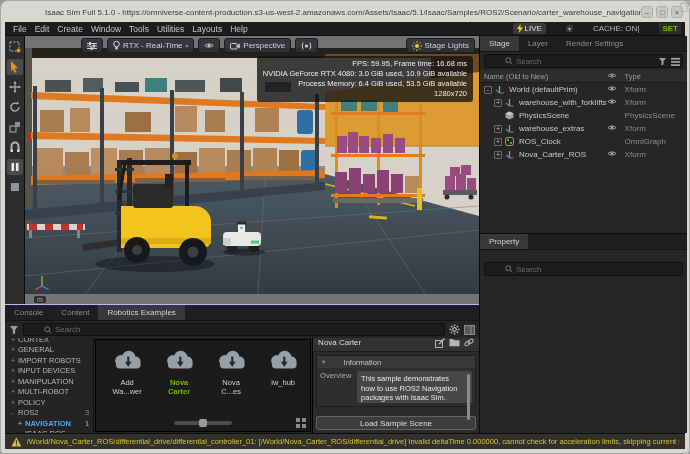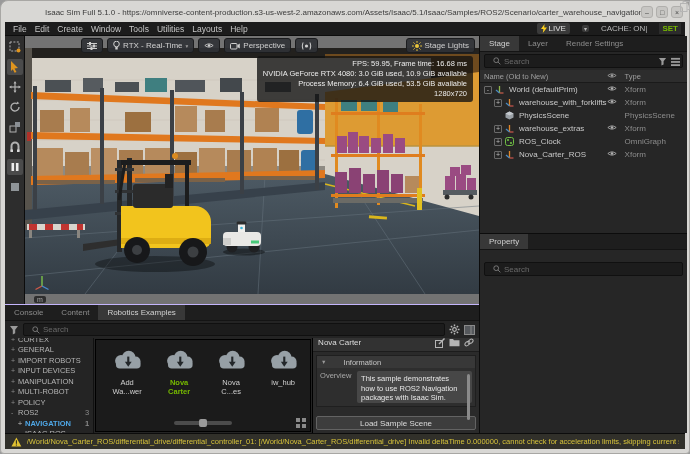--- a/index.html
+++ b/index.html
@@ -10,21 +10,21 @@
   
   .titlebar { height:19px; position:relative; display:flex; align-items:center; justify-content:center; }
   .title { font-size:8px; color:#3b3b3b; white-space:nowrap; overflow:hidden; max-width:600px; }
   .win-controls { position:absolute; right:2px; top:3px; display:flex; gap:3px; }
   .wbtn { width:12px; height:12px; background:#c7c6c3; border:1px solid #b0afac; border-radius:3px;
           font-size:7px; color:#4a4a4a; display:flex; align-items:center; justify-content:center; cursor:default; }
   
   .app { height:427px; background:#1a1a1a; display:flex; flex-direction:column; }
   .menubar { height:14px; background:#1c1c1c; display:flex; align-items:center; padding:0 4px; border-bottom:1px solid #0d0d0d; }
   .menu-item { font-size:8.5px; color:#c6c6c6; padding:0 4px; }
-  .menu-right { margin-left:auto; display:flex; align-items:center; gap:12px; }
+  .menu-right { margin-left:auto; display:flex; align-items:center; gap:20px; }
   .live-pill { display:flex; align-items:center; gap:2px; background:#3a3a3a; border-radius:2px; padding:1px 4px; font-size:8px; color:#e0e0e0; }
   .chev-box { background:#3a3a3a; border-radius:2px; padding:0 2px; font-size:6px; color:#bbb; }
   .cache { font-size:8px; color:#b9b9b9; }
   .set { font-size:8px; color:#76b900; font-weight:bold; background:#2c2c2c; padding:1px 3px; }
   .main { flex:1; display:flex; min-height:0; }
   .left-col { width:474px; display:flex; flex-direction:column; }
   .top-row { height:268px; display:flex; }
   
   .tool-strip { width:20px; background:#2d2d2d; border-right:1px solid #0c0c0c; padding-top:3px;
                 display:flex; flex-direction:column; align-items:center; gap:4px; }
@@ -43,21 +43,21 @@
   .vp-gizmo { position:absolute; left:8px; bottom:13px; }
   .vp-m { position:absolute; left:9px; bottom:1px; background:#2e2e2e; color:#a8a8a8; font-size:7px;
           padding:0 3px; border-radius:2px; }
   
   .right-col { width:208px; background:#262626; border-left:1px solid #0c0c0c; display:flex; flex-direction:column; }
   .tabbar { height:16px; background:#1e1e1e; display:flex; border-bottom:1px solid #141414; }
   .tab { font-size:8px; color:#8d8d8d; padding:0 9px; line-height:16px; white-space:nowrap; }
   .tab.active { background:#383838; color:#d2d2d2; }
   .searchrow { padding:2px 4px; position:relative; }
   .searchbox { height:14px; background:#1c1c1c; border:1px solid #101010; border-radius:2px;
-               display:flex; align-items:center; gap:3px; padding:0 8px; }
+               display:flex; align-items:center; gap:3px; padding:0 20px; }
   .searchbox input { flex:1; background:transparent; border:none; outline:none; color:#c5c5c5; font-size:8px; }
   .searchbox input::placeholder { color:#6a6a6a; }
   .search-icons { position:absolute; right:7px; top:5px; display:flex; gap:4px; }
   .treeheader { height:13px; background:#2d2d2d; border-bottom:1px solid #1a1a1a; display:flex; align-items:center;
                 font-size:7.5px; color:#9f9f9f; padding:0 4px; }
   .col-name { flex:1; } .col-eye { width:18px; } .col-type { width:58px; }
   .tree { flex:1; overflow:hidden; }
   .trow { height:13px; display:flex; align-items:center; font-size:8px; color:#c9c9c9; padding:0 4px; }
   .trow .expander { width:8px; height:8px; border:1px solid #6a6a6a; border-radius:1px; font-size:7px; line-height:6px;
                     text-align:center; color:#bdbdbd; margin-right:3px; flex:none; }

